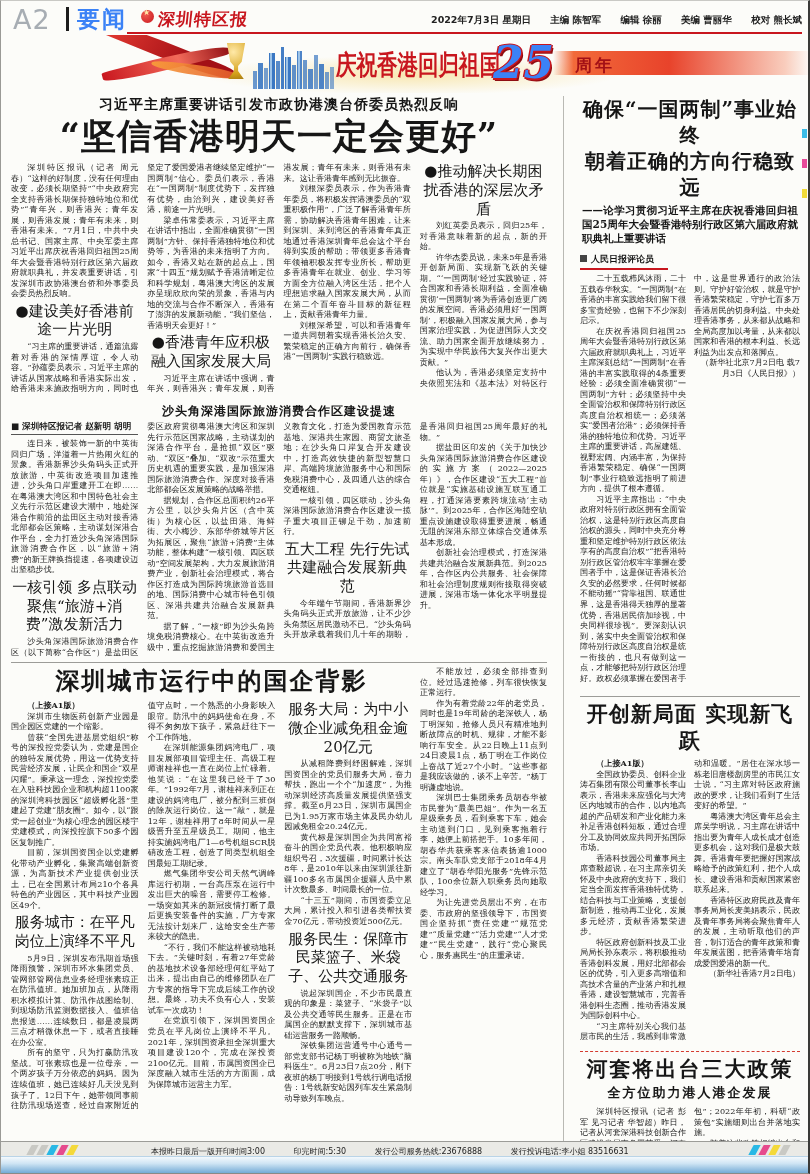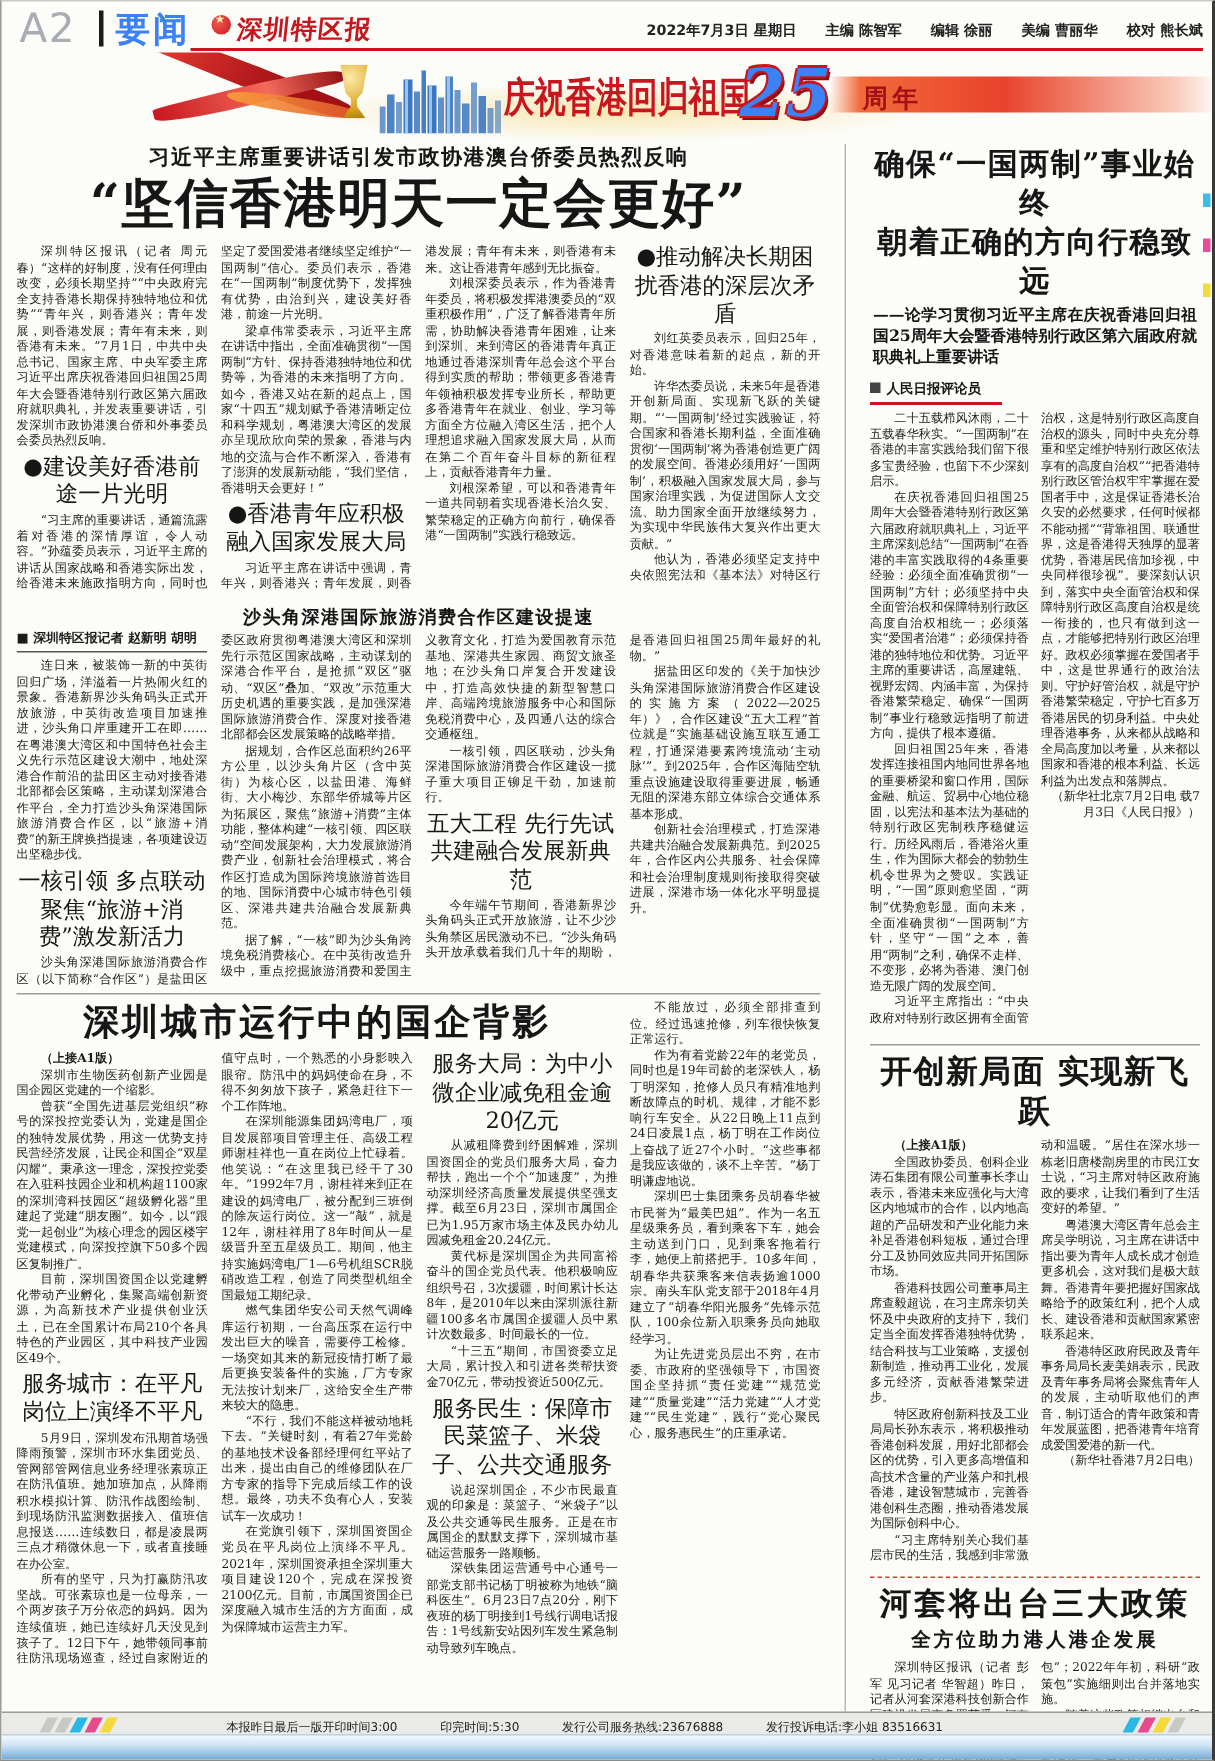--- a/index.html
+++ b/index.html
@@ -240,21 +240,20 @@
     <div class="colR">
 
       <article>
         <h2 class="tR1">确保“一国两制”事业始终</h2>
         <h2 class="tR1">朝着正确的方向行稳致远</h2>
         <div class="tR-sub">——论学习贯彻习近平主席在庆祝香港回归祖国25周年大会暨香港特别行政区第六届政府就职典礼上重要讲话</div>
         <div class="bylineR"><span class="graysq"></span><span>人民日报评论员</span></div>
         <div class="body-cols c2" style="height:420px;">
             <p class="p">二十五载栉风沐雨，二十五载春华秋实。“一国两制”在香港的丰富实践给我们留下很多宝贵经验，也留下不少深刻启示。</p>
             <p class="p">在庆祝香港回归祖国25周年大会暨香港特别行政区第六届政府就职典礼上，习近平主席深刻总结“一国两制”在香港的丰富实践取得的4条重要经验：必须全面准确贯彻“一国两制”方针；必须坚持中央全面管治权和保障特别行政区高度自治权相统一；必须落实“爱国者治港”；必须保持香港的独特地位和优势。习近平主席的重要讲话，高屋建瓴、视野宏阔、内涵丰富，为保持香港繁荣稳定、确保“一国两制”事业行稳致远指明了前进方向，提供了根本遵循。</p>
-            <p class="p">回归祖国25年来，香港发挥连接祖国内地同世界各地的重要桥梁和窗口作用，国际金融、航运、贸易中心地位稳固，以宪法和基本法为基础的特别行政区宪制秩序稳健运行。历经风雨后，香港浴火重生，作为国际大都会的勃勃生机令世界为之赞叹。实践证明，“一国”原则愈坚固，“两制”优势愈彰显。面向未来，全面准确贯彻“一国两制”方针，坚守“一国”之本，善用“两制”之利，确保不走样、不变形，必将为香港、澳门创造无限广阔的发展空间。</p>
             <p class="p">习近平主席指出：“中央政府对特别行政区拥有全面管治权，这是特别行政区高度自治权的源头，同时中央充分尊重和坚定维护特别行政区依法享有的高度自治权”“把香港特别行政区管治权牢牢掌握在爱国者手中，这是保证香港长治久安的必然要求，任何时候都不能动摇”“背靠祖国、联通世界，这是香港得天独厚的显著优势，香港居民倍加珍视，中央同样很珍视”。要深刻认识到，落实中央全面管治权和保障特别行政区高度自治权是统一衔接的，也只有做到这一点，才能够把特别行政区治理好。政权必须掌握在爱国者手中，这是世界通行的政治法则。守护好管治权，就是守护香港繁荣稳定，守护七百多万香港居民的切身利益。中央处理香港事务，从来都从战略和全局高度加以考量，从来都以国家和香港的根本利益、长远利益为出发点和落脚点。</p>
             <p class="p dateline">（新华社北京7月2日电 载7月3日《人民日报》）</p>
           </div>
       </article>
 
       <hr class="hrule">
 
       <article>
         <h2 class="tR2">开创新局面 实现新飞跃</h2>
         <div class="body-cols c2" style="height:288px;">

